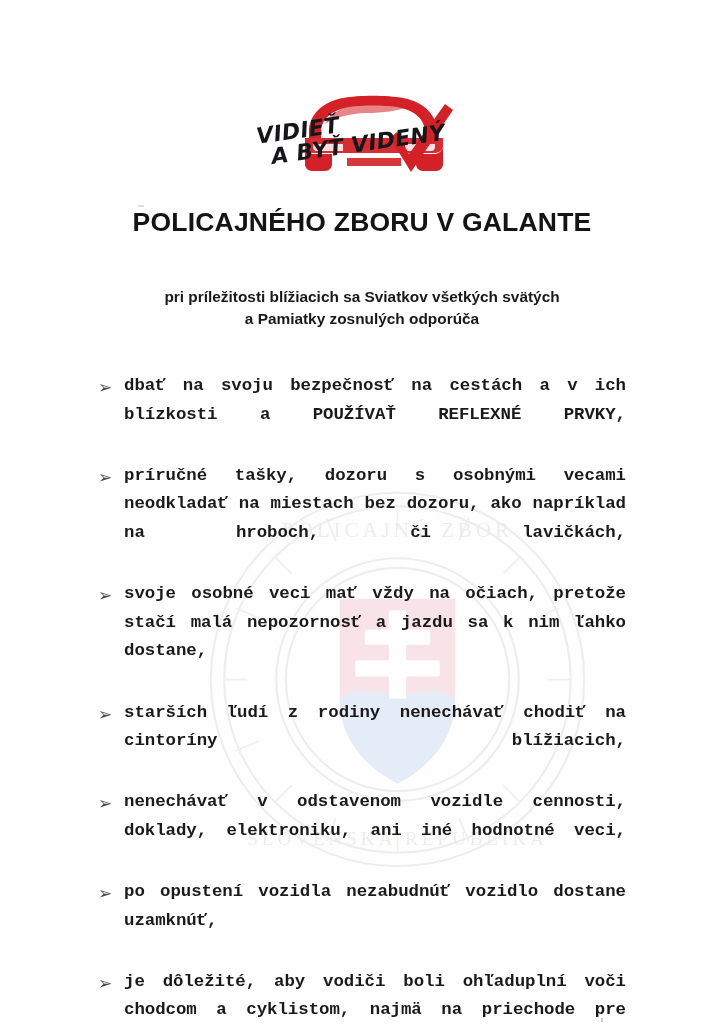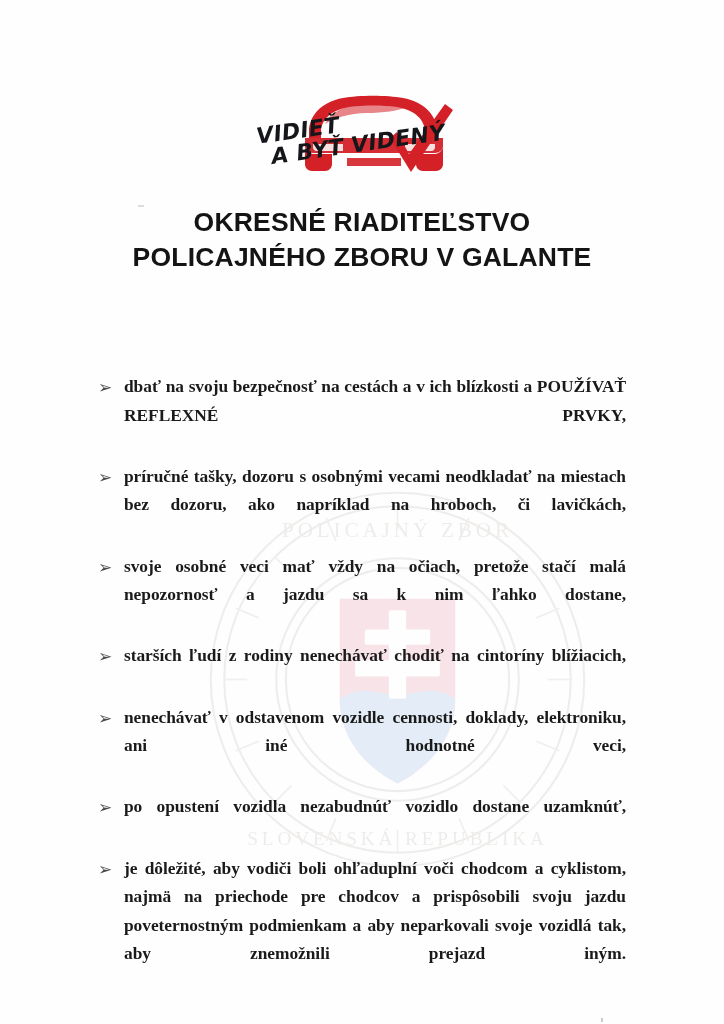--- a/index.html
+++ b/index.html
@@ -118,21 +118,21 @@
     position: absolute;
     left: 0;
     top: 1px;
     font-family: "DejaVu Sans", sans-serif;
     font-size: 17px;
     line-height: 28.6px;
     color: #4a4a4a;
     font-weight: 400;
   }
   .item-text {
-    font-family: Liberation Serif, serif;
+    font-family: Liberation Mono, monospace;
     font-weight: 700;
     font-size: 17.4px;
     line-height: 28.6px;
     text-align: justify;
     text-justify: inter-word;
     color: #1a1a1a;
     letter-spacing: -0.05px;
   }
   .item-text::after {
     content: "";
@@ -217,24 +217,27 @@
         </g>
       </svg>
       <div class="logo-text">
         <span class="logo-line1">VIDIEŤ</span>
         <span class="logo-line2">A BYŤ VIDENÝ</span>
       </div>
     </div>
   </div>
 
   <div class="heading">
-    <span class="hline">OKRESNÉ RIADITEĽSTVO</span>
     <span class="hline">POLICAJNÉHO ZBORU V GALANTE</span>
   </div>
 
+  <div class="subtitle">
+    <span class="sline">pri príležitosti blížiacich sa Sviatkov  všetkých svätých</span>
+    <span class="sline">a Pamiatky zosnulých odporúča</span>
+  </div>
 
   <div class="list">
     <div class="item">
       <span class="marker">➢</span>
       <div class="item-text">dbať na svoju bezpečnosť na cestách a  v ich blízkosti a POUŽÍVAŤ REFLEXNÉ PRVKY,</div>
     </div>
     <div class="item">
       <span class="marker">➢</span>
       <div class="item-text">príručné tašky, dozoru s osobnými vecami neodkladať na miestach bez dozoru, ako napríklad na hroboch, či lavičkách,</div>
     </div>

